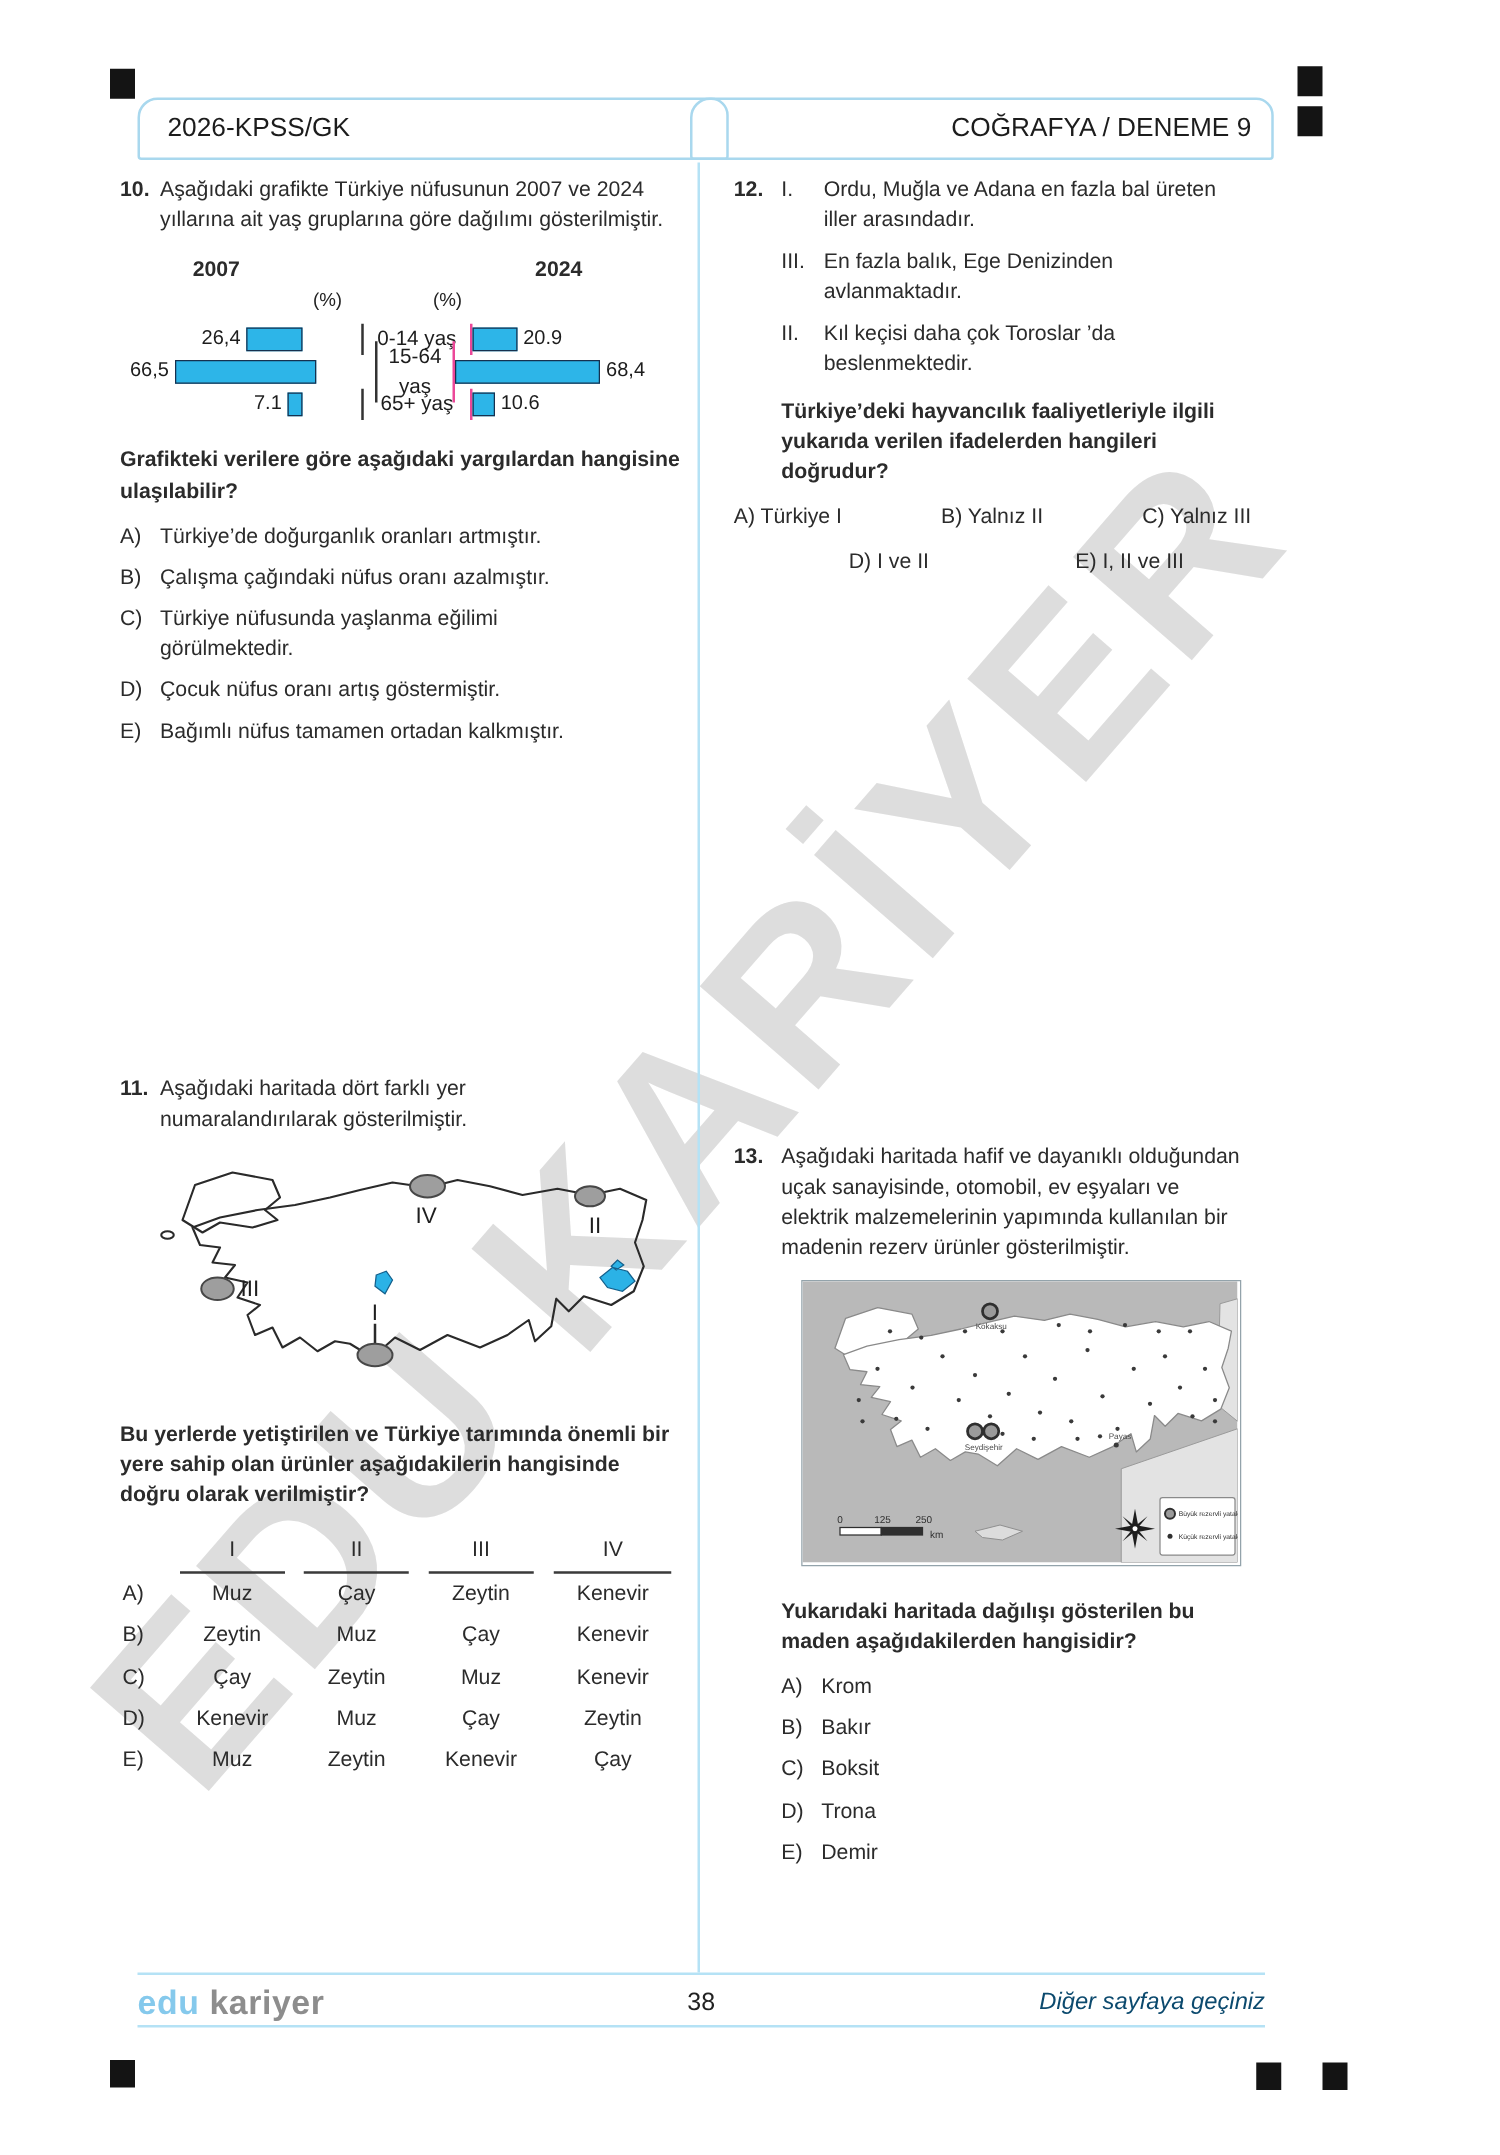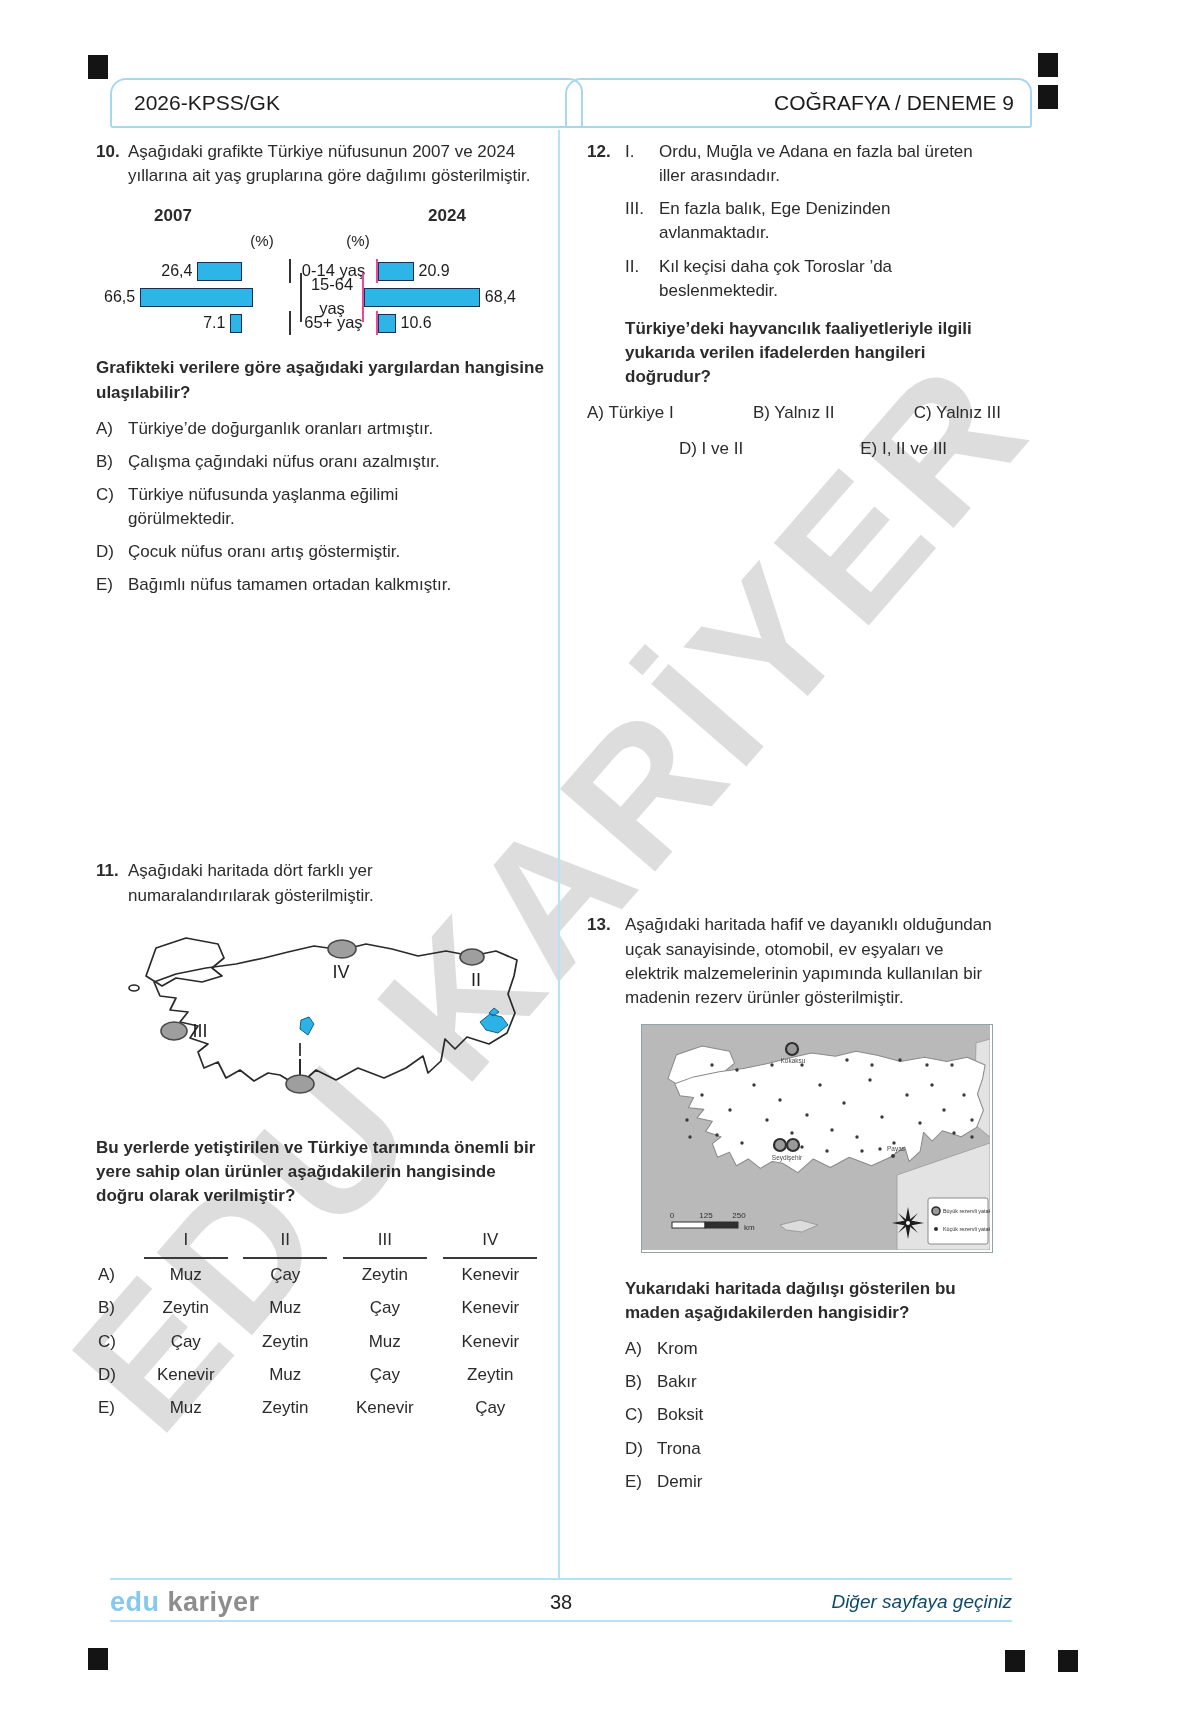--- a/index.html
+++ b/index.html
@@ -7,21 +7,21 @@
         font-family:"Liberation Sans",sans-serif;color:#2b2b2b;overflow:hidden;}
   .mark{position:absolute;background:#141414;}
   
   .watermark{position:absolute;left:-150px;top:790px;width:1400px;text-align:center;
     font-size:183px;font-weight:bold;letter-spacing:7px;color:#d8d8d8;opacity:.85;
     transform:rotate(-49deg);transform-origin:50% 50%;white-space:nowrap;z-index:0;}
   
   .hdr-box{position:absolute;top:78px;height:46px;border:2px solid #a9d8ee;
     border-radius:16px 14px 3px 3px;display:flex;align-items:center;z-index:1;background:transparent;}
   .hdr-left{left:110px;width:447px;padding-left:22px;}
-  .hdr-right{left:565px;width:447px;justify-content:flex-end;padding-right:16px;}
+  .hdr-right{left:552px;width:447px;justify-content:flex-end;padding-right:16px;}
   .hdr-title{font-size:21px;font-weight:normal;color:#1c1c1c;}
   .divider{position:absolute;left:558px;top:130px;width:2px;height:1448px;background:#b5e2f5;z-index:1;}
   
   .col{position:absolute;z-index:1;font-size:17px;line-height:1.42;}
   .col-left{left:96px;top:140px;width:450px;}
   .col-right{left:587px;top:140px;width:414px;}
   .q-line{display:flex;}
   .q-num{flex:0 0 32px;font-weight:bold;}
   .q-num.wide{flex:0 0 38px;}
   .q-text{flex:1;}

